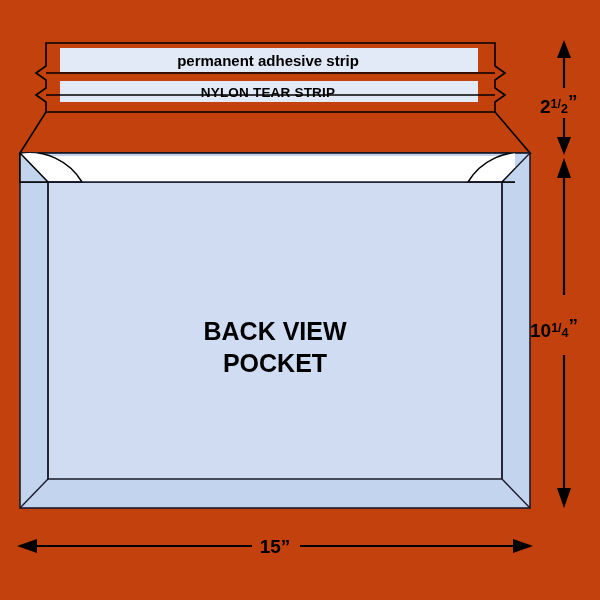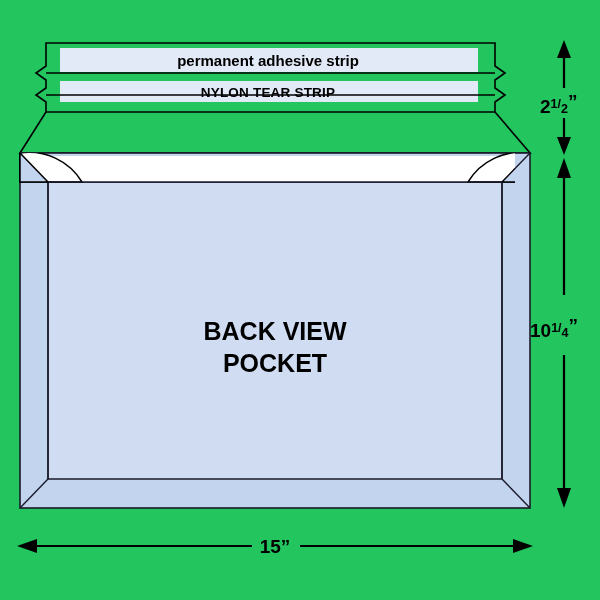--- a/index.html
+++ b/index.html
@@ -11,21 +11,21 @@
   body {
     font-family: "Liberation Sans", sans-serif;
     width: 600px;
     height: 600px;
     overflow: hidden;
   }
   #diagram-root {
     position: relative;
     width: 600px;
     height: 600px;
-    background: #22c55e;
+    background: #c2410c;
   }
   svg#envelope-svg {
     display: block;
     width: 600px;
     height: 600px;
   }
   .strip-label {
     font-family: "Liberation Sans", sans-serif;
     font-weight: bold;
     fill: #000000;

